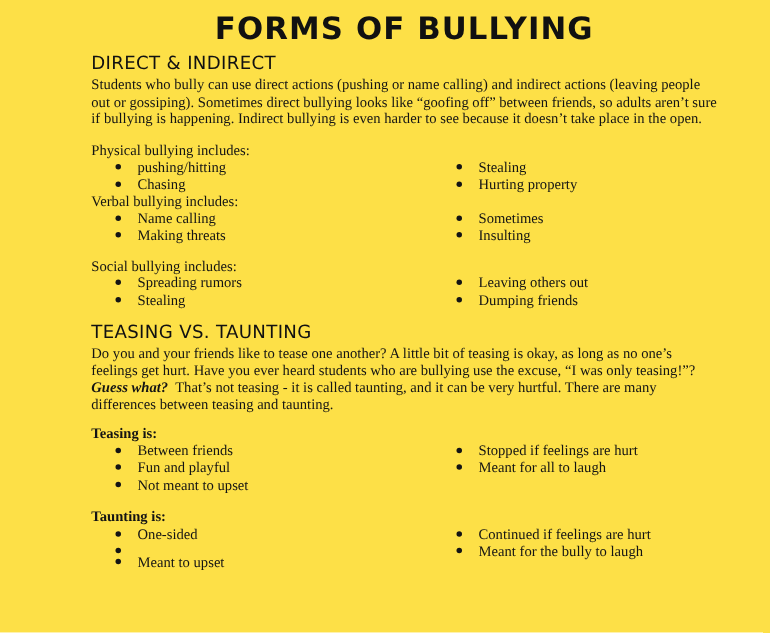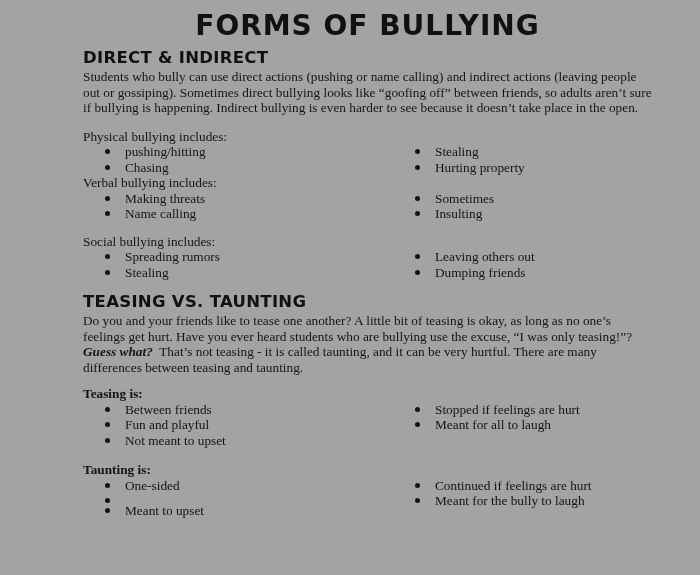--- a/index.html
+++ b/index.html
@@ -1,20 +1,20 @@
 <!DOCTYPE html>
 <html><head>
 <meta charset="utf-8">
 <style>
   html, body { margin: 0; padding: 0; background: #ffffff; }
   .page {
     position: relative;
     width: 700px;
     height: 575px;
-    background: #a3a3a3;
+    background: #fde047;
     color: #141414;
     font-family: "Liberation Serif", serif;
     font-size: 13.3px;
     line-height: 15.5px;
     overflow: hidden;
     box-sizing: border-box;
     padding: 8px 48px 12px 83px;
   }
   h1.doc-title {
     font-family: "DejaVu Sans", sans-serif;
@@ -22,21 +22,21 @@
     font-size: 28px;
     line-height: 36px;
     letter-spacing: 1px;
     text-align: center;
     margin: 0 0 4px 0;
     color: #111;
     white-space: nowrap;
   }
   h2.section-heading {
     font-family: "DejaVu Sans", sans-serif;
-    font-weight: bold;
+    font-weight: normal;
     font-size: 16.5px;
     line-height: 19px;
     letter-spacing: 0.3px;
     margin: 0 0 2px 0;
     color: #111;
   }
   p.body-para { margin: 0; }
   p.intro-line { margin: 13px 0 0 0; }
   .group { margin: 0; }
   .group.gap-top { margin-top: 12px; }
@@ -105,25 +105,25 @@
         </ul>
       </div>
     </div>
 
     <div class="group">
       <p class="group-label"><span class="b">Verbal bullying</span><span> includes:</span></p>
       <div class="cols">
         <ul class="blist col-left">
           <li>
               <span class="dot"></span>
+              <span>Name calling</span>
+            </li>
+          <li>
+              <span class="dot"></span>
               <span>Making threats</span>
-            </li>
-          <li>
-              <span class="dot"></span>
-              <span>Name calling</span>
             </li>
         </ul>
         <ul class="blist col-right">
           <li>
               <span class="dot"></span>
               <span>Sometimes</span>
             </li>
           <li>
               <span class="dot"></span>
               <span>Insulting</span>

